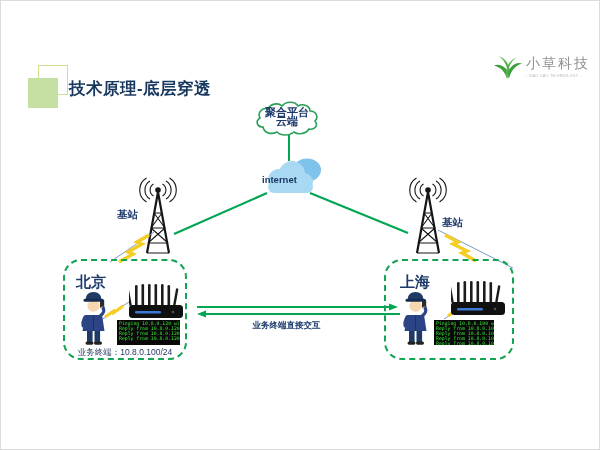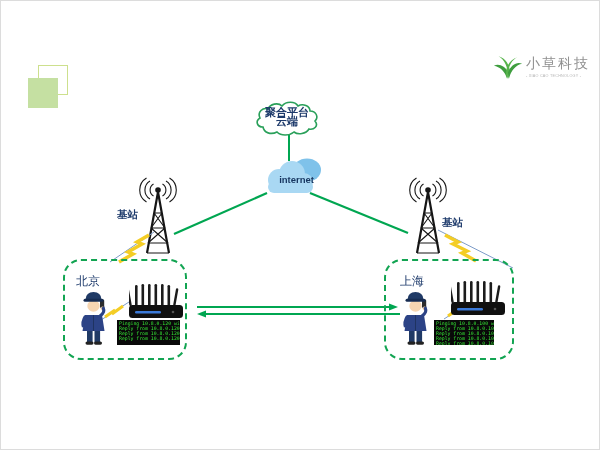--- a/index.html
+++ b/index.html
@@ -36,31 +36,31 @@
   .logo-sub{font-size:6px;color:#b5b5b5;letter-spacing:.4px;white-space:nowrap;
     transform:scale(.62);transform-origin:0 0;margin-top:1px;}
   
   .wires{position:absolute;left:0;top:0;z-index:1;}
   
   .cloud-top{position:absolute;left:252px;top:100px;width:70px;height:36px;z-index:2;}
   .cloud-top-label{position:absolute;left:256px;top:107px;width:60px;z-index:3;
     text-align:center;font-size:11px;line-height:8.5px;font-weight:bold;color:var(--navy);}
   .cloud-internet{position:absolute;left:258px;top:155px;width:64px;height:42px;z-index:2;}
   .internet-label{position:absolute;left:261px;top:173px;width:52px;z-index:3;
-    text-align:right;font-size:9.5px;font-weight:bold;color:#16355f;}
+    text-align:left;font-size:9.5px;font-weight:bold;color:#16355f;}
   
   .bs-label{position:absolute;z-index:3;font-size:10.5px;font-weight:bold;color:var(--navy);white-space:nowrap;}
   .bs-label.left{left:116px;top:207px;}
   .bs-label.right{left:441px;top:215px;}
   
   .site{position:absolute;top:258px;height:101px;z-index:2;
     border:2px dashed var(--accent-green);border-radius:18px;box-sizing:border-box;}
   .site.beijing{left:62px;width:124px;}
   .site.shanghai{left:383px;width:130px;}
-  .city{position:absolute;font-size:12px;font-weight:normal;color:var(--navy);}
+  .city{position:absolute;font-size:15px;font-weight:bold;color:var(--navy);}
   .site.beijing .city{left:11px;top:12px;}
   .site.shanghai .city{left:14px;top:12px;}
   .person{position:absolute;width:34px;height:57px;}
   .site.beijing .person{left:12px;top:28px;}
   .site.shanghai .person{left:13px;top:28px;}
   .router{position:absolute;width:54px;height:35px;}
   .site.beijing .router{left:64px;top:23px;}
   .site.shanghai .router{left:65px;top:20px;}
   .terminal{position:absolute;background:#090909;overflow:hidden;padding:1px 2px;box-sizing:border-box;}
   .site.beijing .terminal{left:52px;top:59px;width:63px;height:25px;}
@@ -74,20 +74,21 @@
   .exchange-label{position:absolute;left:183px;top:319px;width:205px;z-index:3;
     text-align:center;font-size:8.5px;font-weight:bold;color:var(--navy);}
 </style>
 </head>
 <body>
 
 <div class="canvas">
 
   <div class="sq-outline"></div>
   <div class="sq-fill"></div>
+  <h1 class="page-title">技术原理-底层穿透</h1>
 
   <div class="logo">
     <svg width="30" height="27" viewBox="0 0 32 28">
       <path d="M15,26 C13,18 7,13 1,12 C7,9.5 13,13 16,19 Z" fill="#3f9e3f"></path>
       <path d="M16,26 C17,16 13,6 6,2 C14,4 19,13 18,22 Z" fill="#57b44b"></path>
       <path d="M17,26 C19,17 25,11 31,10 C25,7.5 19,12 16,19 Z" fill="#3f9e3f"></path>
       <path d="M16,26 C15,16 19,6 26,3 C18,5 13,14 14,22 Z" fill="#57b44b"></path>
     </svg>
     <div class="logo-text">
       <div class="logo-name">小草科技</div>
@@ -192,20 +193,21 @@
       <circle cx="44" cy="28" r="1.3" fill="#555"></circle>
     </svg>
     <div class="terminal">
       <div class="terminal-scale">
           <div class="tline">Pinging 10.8.0.120 with 32 byte</div>
           <div class="tline">Reply from 10.8.0.120: bytes=3</div>
           <div class="tline">Reply from 10.8.0.120: bytes=3</div>
           <div class="tline">Reply from 10.8.0.120: bytes=3</div>
         </div>
     </div>
+    <div class="caption">业务终端：10.8.0.100/24</div>
   </div>
 
   <div class="site shanghai">
     <div class="city">上海</div>
     <svg class="person" viewBox="0 0 34 57">
       <ellipse cx="16.5" cy="17" rx="6.2" ry="5.8" fill="#f7d6b2"></ellipse>
       <rect x="23" y="10.5" width="4.2" height="8.5" rx="1.2" fill="#2b2b2b"></rect>
       <circle cx="25.5" cy="19.5" r="2" fill="#f7d6b2"></circle>
       <path d="M23,27 C27,24 27.5,22 26,18" stroke="#2c4386" stroke-width="3.2" fill="none"></path>
       <path d="M8.5,10.5 Q9,3 16.5,3 Q24,3 24.5,10.5 Z" fill="#203a66"></path>
@@ -237,14 +239,15 @@
       <div class="terminal-scale">
           <div class="tline">Pinging 10.8.0.100 with</div>
           <div class="tline">Reply from 10.8.0.100: b</div>
           <div class="tline">Reply from 10.8.0.100: b</div>
           <div class="tline">Reply from 10.8.0.100: b</div>
           <div class="tline">Reply from 10.8.0.100: b</div>
         </div>
     </div>
   </div>
 
+  <div class="exchange-label">业务终端直接交互</div>
 
 </div>
 
 </body></html>

